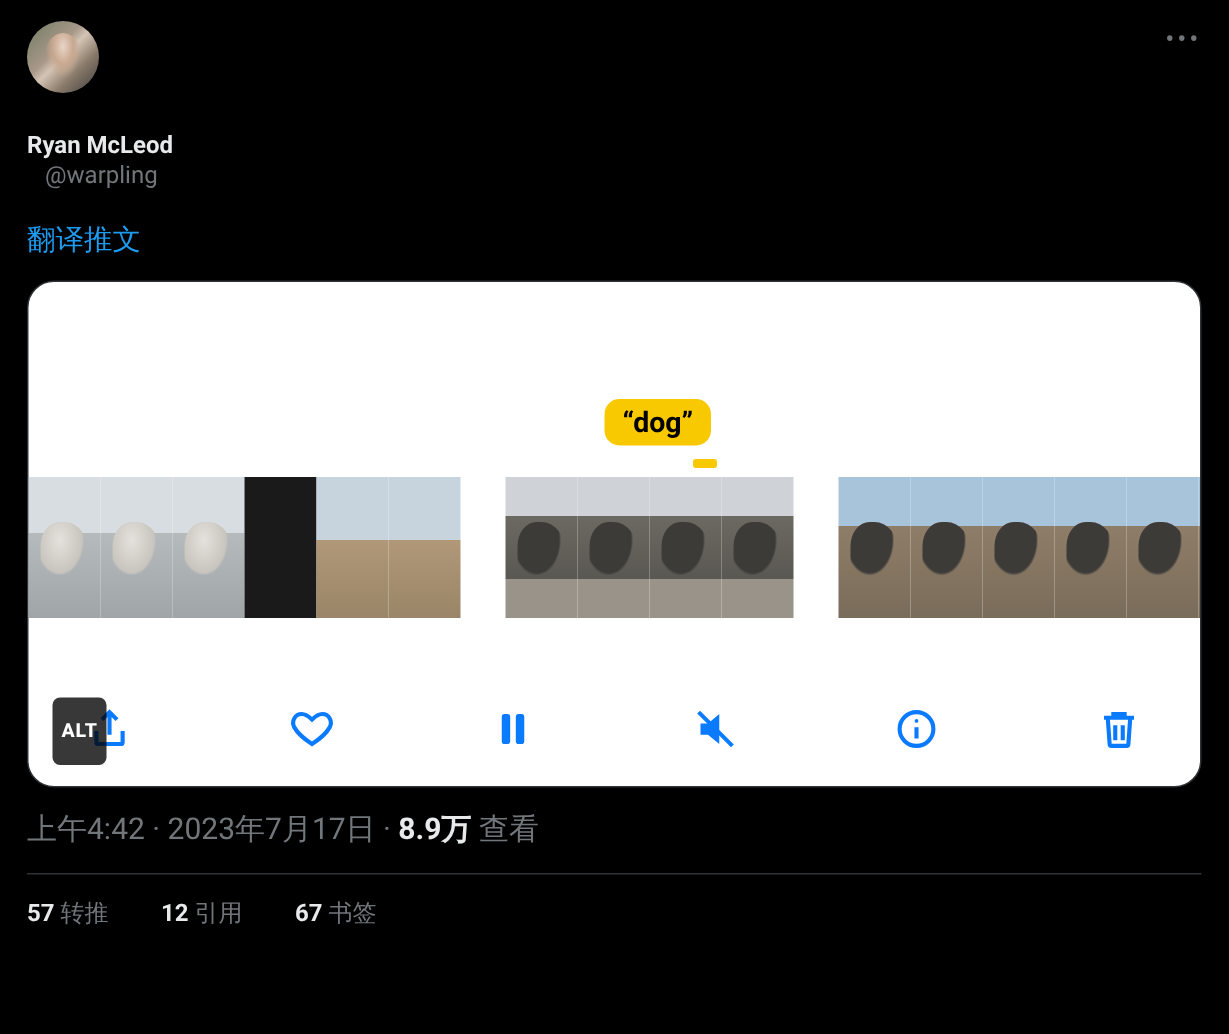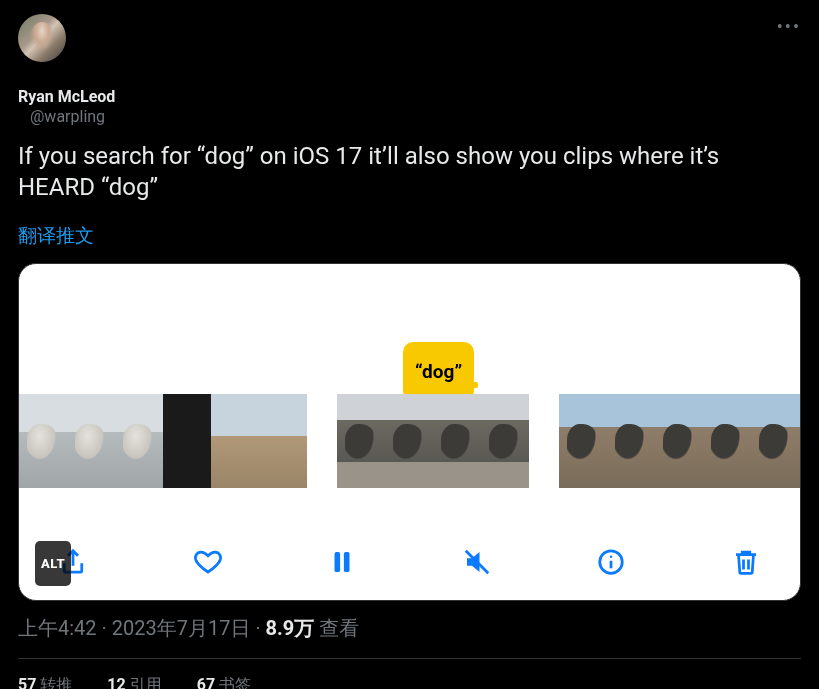--- a/index.html
+++ b/index.html
@@ -72,21 +72,21 @@
     border: 1px solid #2f3336;
   }
   .bubble {
     position: absolute;
     left: 384px;
     top: 78px;
     background: #f9c900;
     color: #000;
     font-weight: 700;
     font-size: 19px;
-    padding: 18px 12px;
+    padding: 4px 12px;
     border-radius: 10px;
   }
   .tick {
     position:absolute;
     left: 443px;
     top: 118px;
     width: 16px; height: 6px;
     background:#f9c900;
     border-radius: 2px;
   }
@@ -189,21 +189,20 @@
 
   <div class="header">
     <div class="avatar"></div>
     <div class="names">
       <div class="display-name">Ryan McLeod</div>
       <div class="handle">@warpling</div>
     </div>
     <div class="more-dots">•••</div>
   </div>
 
-  <div class="body-text">If you search for “dog” on iOS 17 it’ll also show you clips where it’s HEARD “dog”</div>
 
   <div class="translate">翻译推文</div>
 
   <div class="media-card">
     <div class="bubble">“dog”</div>
     <div class="tick"></div>
 
     <div class="timeline">
       <div class="clip-group">
         <div class="frame dog1">

